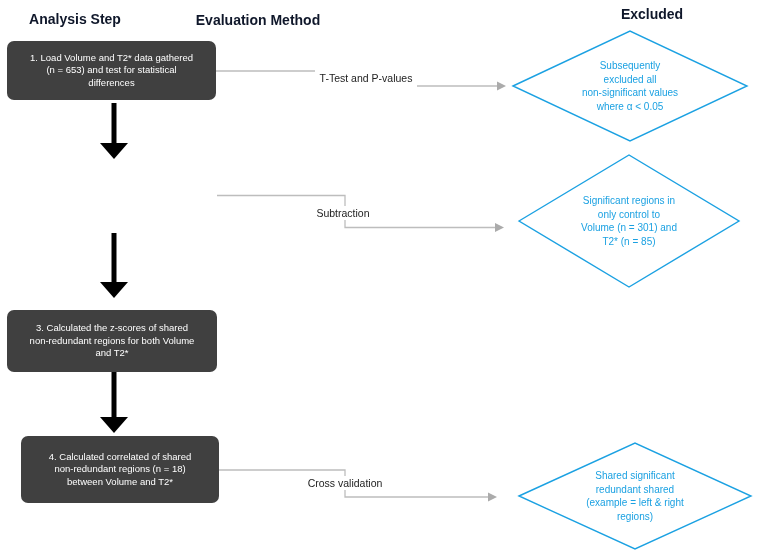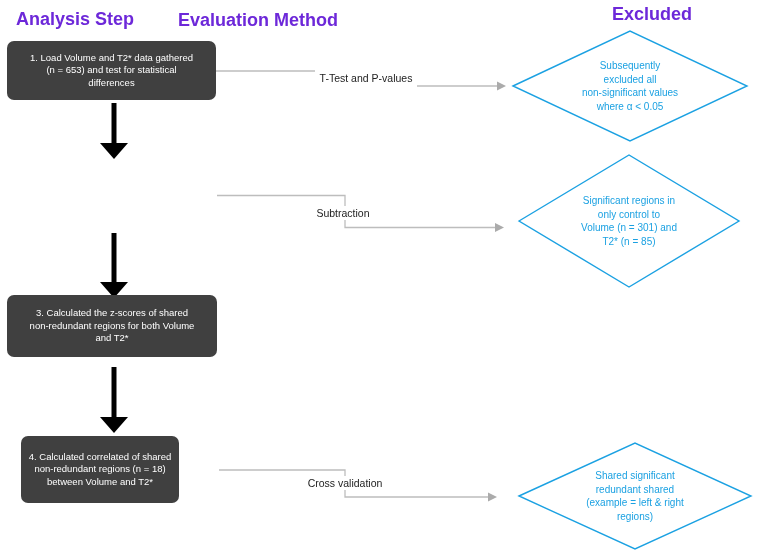--- a/index.html
+++ b/index.html
@@ -12,23 +12,23 @@
     overflow: hidden;
   }
   svg.layer {
     position: absolute;
     left: 0; top: 0;
     width: 757px; height: 551px;
   }
   .col-header {
     position: absolute;
     transform: translate(-50%, -50%);
-    font-size: 18px;
+    font-size: 14px;
     font-weight: bold;
-    color: #6d28d9;
+    color: #0f172a;
     white-space: nowrap;
   }
   .step-box {
     position: absolute;
     background: #404040;
     border-radius: 7px;
     color: #ffffff;
     display: flex;
     flex-direction: column;
     align-items: center;
@@ -98,26 +98,26 @@
 
   <div class="col-header" style="left:75px; top:19px;">Analysis Step</div>
   <div class="col-header" style="left:258px; top:20px;">Evaluation Method</div>
   <div class="col-header" style="left:652px; top:14px;">Excluded</div>
 
   <div class="step-box" style="left:7px; top:41px; width:209px; height:59px;">
     <div class="ln">1. Load Volume and T2* data gathered</div>
     <div class="ln">(n = 653) and test for statistical</div>
     <div class="ln">differences</div>
   </div>
-  <div class="step-box" style="left:7px; top:295px; width:210px; height:62px;align-items:center;">
+  <div class="step-box" style="left:7px; top:310px; width:210px; height:62px;align-items:center;">
     <div class="ln">3. Calculated the z-scores of shared</div>
     <div class="ln">non-redundant regions for both Volume</div>
     <div class="ln">and T2*</div>
   </div>
-  <div class="step-box" style="left:21px; top:436px; width:158px; height:67px;">
+  <div class="step-box" style="left:21px; top:436px; width:198px; height:67px;">
     <div class="ln">4. Calculated correlated of shared</div>
     <div class="ln">non-redundant regions (n = 18)</div>
     <div class="ln">between Volume and T2*</div>
   </div>
 
   <div class="method-label" style="left:366px; top:78px;">T-Test and P-values</div>
   <div class="method-label" style="left:343px; top:213px;">Subtraction</div>
   <div class="method-label" style="left:345px; top:483px;">Cross validation</div>
 
   <div class="diamond-text" style="left:630px; top:86px;">

